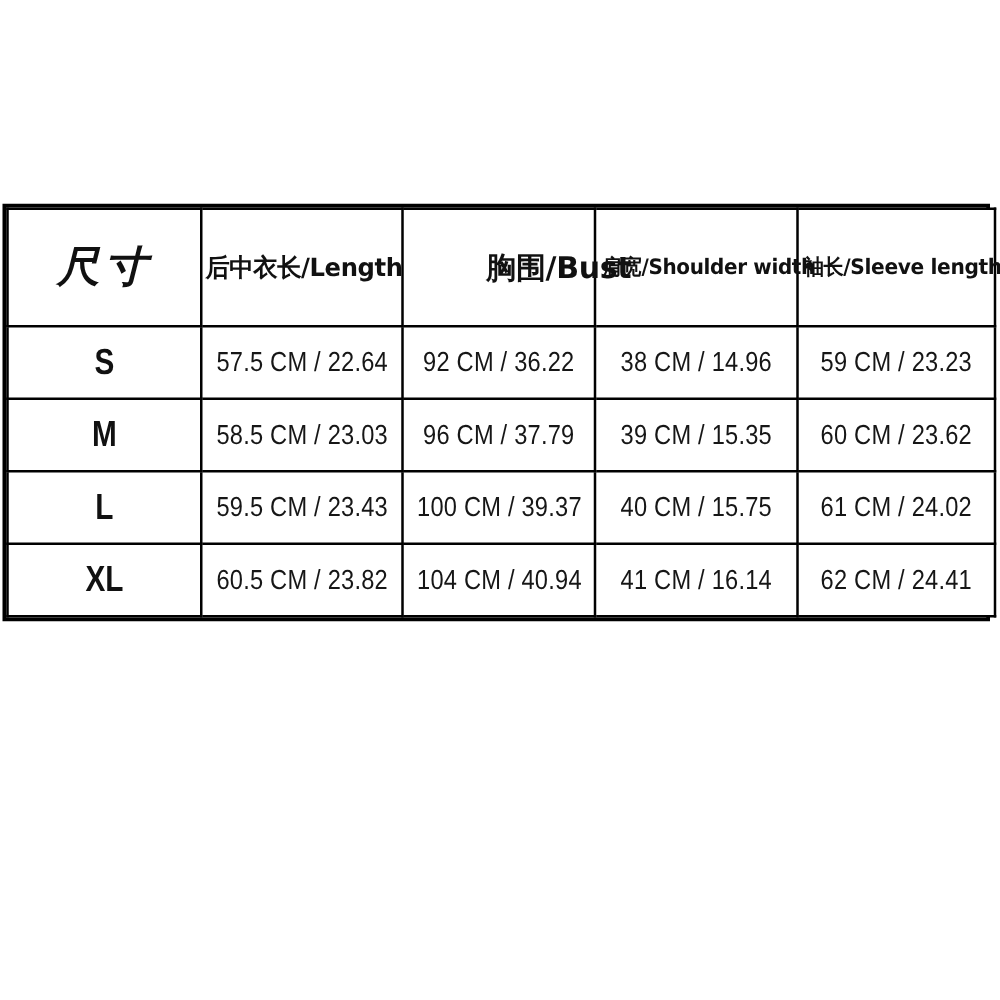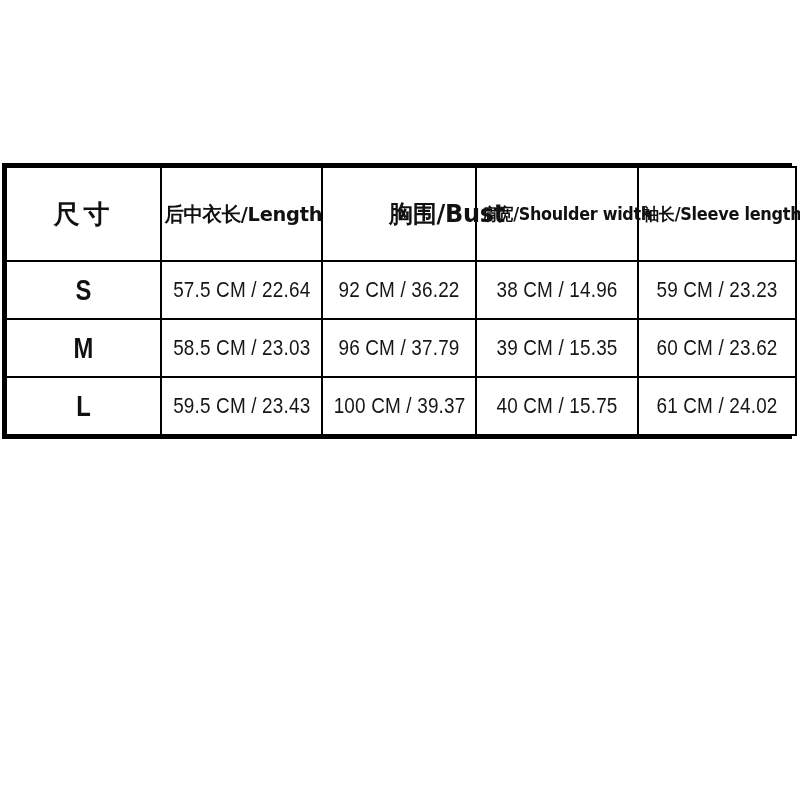--- a/index.html
+++ b/index.html
@@ -61,23 +61,24 @@
     width: 100%;
     white-space: nowrap;
     color: #111111;
     font-family: "DejaVu Sans", sans-serif;
     font-weight: 700;
     letter-spacing: -0.3px;
   }
 
   
   .hdr-size {
-    font-size: 26px;
+    font-size: 34px;
     line-height: 78px;
     letter-spacing: 4px;
+    font-style: italic;
   }
   
   .hdr-length {
     font-size: 20px;
     line-height: 78px;
     transform: scaleX(0.97);
   }
   
   .hdr-bust {
     font-size: 24px;
@@ -201,15 +202,32 @@
         <td>
           <span class="measure">100 CM / 39.37</span>
         </td>
         <td>
           <span class="measure">40 CM / 15.75</span>
         </td>
         <td>
           <span class="measure">61 CM / 24.02</span>
         </td>
       </tr>
+      <tr class="data-row">
+        <td>
+          <span class="size-label">XL</span>
+        </td>
+        <td>
+          <span class="measure">60.5 CM / 23.82</span>
+        </td>
+        <td>
+          <span class="measure">104 CM / 40.94</span>
+        </td>
+        <td>
+          <span class="measure">41 CM / 16.14</span>
+        </td>
+        <td>
+          <span class="measure">62 CM / 24.41</span>
+        </td>
+      </tr>
     </tbody>
   </table>
 </div>
 
 </body></html>

